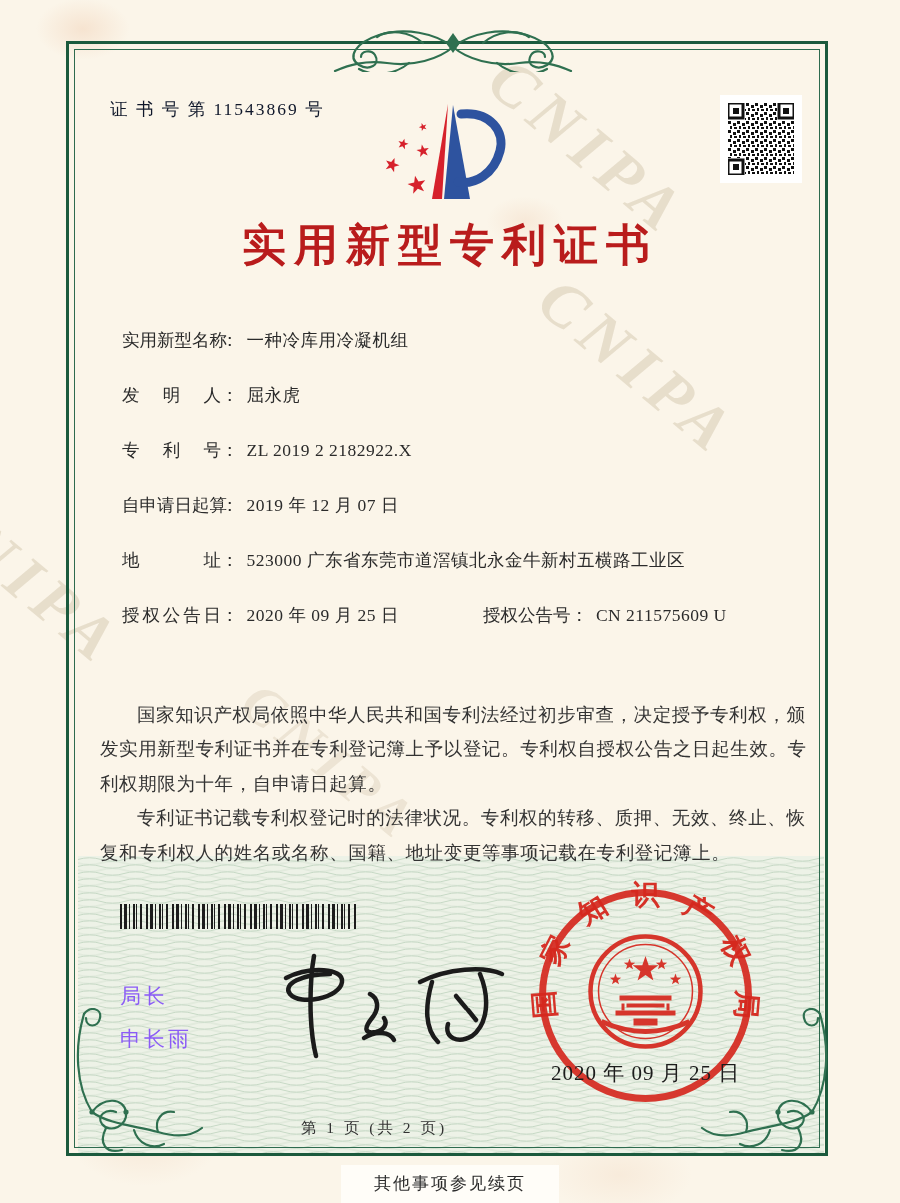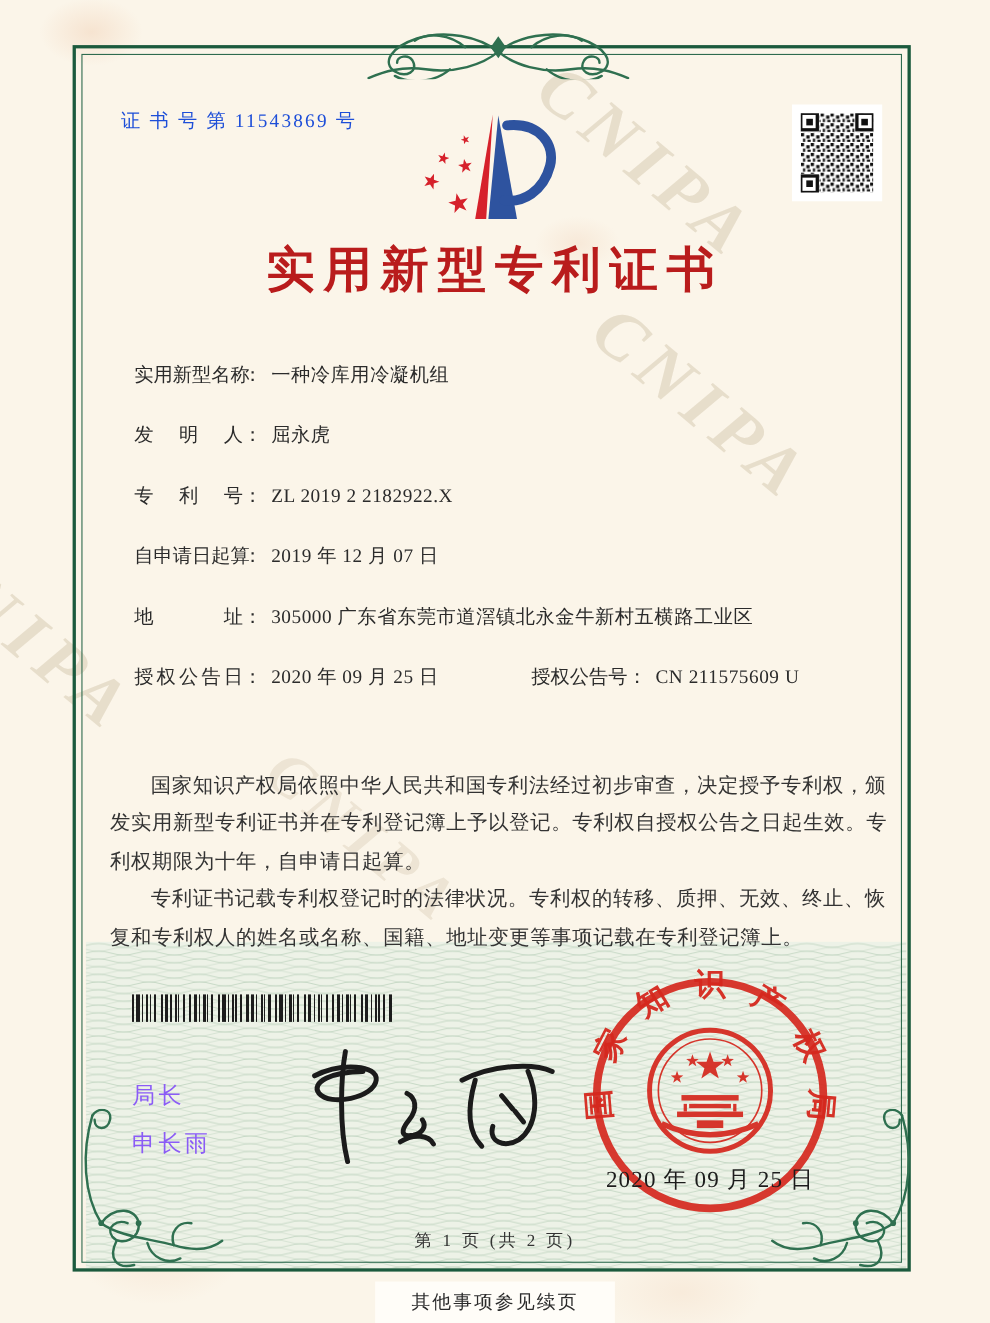--- a/index.html
+++ b/index.html
@@ -33,21 +33,21 @@
   .wm{
     position:absolute;font-style:italic;font-weight:bold;
     color:rgba(186,168,136,.30);letter-spacing:9px;
     transform:rotate(40deg);white-space:nowrap;pointer-events:none;
   }
   .wm1{left:470px;top:110px;font-size:64px;}
   .wm2{left:520px;top:330px;font-size:64px;}
   .wm3{left:-95px;top:540px;font-size:64px;}
   .wm4{left:225px;top:730px;font-size:56px;color:rgba(186,168,136,.22);}
   
-  .cert-no{left:110px;top:97px;font-size:17.5px;letter-spacing:2px;color:#1d4ed8;}
+  .cert-no{left:110px;top:97px;font-size:17.5px;letter-spacing:2px;color:#0f172a;}
   .logo{left:375px;top:92px;}
   .qr-box{left:720px;top:95px;width:82px;height:88px;background:#fff;}
   .qr-box svg{position:absolute;left:8px;top:8px;}
   .doc-title{
     left:0;top:216px;width:900px;text-align:center;
     font-size:44px;font-weight:bold;letter-spacing:8px;color:#b91c1c;
   }
   
   .fields{left:122px;top:328px;width:700px;}
   .frow{height:55px;font-size:17.5px;white-space:nowrap;}
@@ -77,21 +77,21 @@
       #1c1c1c 20px 22px, rgba(0,0,0,0) 22px 26px);
   }
   
   .signer{left:120px;top:982px;font-family:"Liberation Sans","DejaVu Sans",sans-serif;
     font-size:21px;color:#8b5cf6;}
   .signer div{margin-bottom:15px;letter-spacing:3px;}
   .signature{left:252px;top:938px;}
   
   .seal{left:528px;top:878px;}
   
-  .page-number{left:0;top:1118px;width:900px;text-align:center;
+  .page-number{left:0;top:1118px;width:748px;text-align:center;
     font-size:15.5px;letter-spacing:3px;color:#333;}
   .footer-box{
     left:341px;top:1165px;width:218px;height:38px;background:#fffdf8;
     text-align:center;line-height:38px;font-size:17px;color:#2b2b2b;letter-spacing:2px;
   }
   
   .orn-top{left:318px;top:10px;}
   .orn-bl{left:58px;top:1008px;}
   .orn-br{left:696px;top:1008px;transform:scaleX(-1);}
 </style>
@@ -217,21 +217,21 @@
   <div class="frow">
     <span class="flabel">发明人</span><span class="fcolon">：</span><span class="fval">屈永虎</span>
   </div>
   <div class="frow">
     <span class="flabel">专利号</span><span class="fcolon">：</span><span class="fval">ZL 2019 2 2182922.X</span>
   </div>
   <div class="frow">
     <span class="flabel">自申请日起算</span><span class="fcolon">：</span><span class="fval">2019 年 12 月 07 日</span>
   </div>
   <div class="frow">
-    <span class="flabel">地址</span><span class="fcolon">：</span><span class="fval">305000 广东省东莞市道滘镇北永金牛新村五横路工业区</span>
+    <span class="flabel">地址</span><span class="fcolon">：</span><span class="fval">523000 广东省东莞市道滘镇北永金牛新村五横路工业区</span>
   </div>
   <div class="frow">
     <span class="flabel">授权公告日</span><span class="fcolon">：</span><span class="fval">2020 年 09 月 25 日</span><span class="fpair2"><span>授权公告号</span><span class="fcolon">：</span><span class="fval">CN 211575609 U</span></span>
   </div>
 </div>
 
 <div class="abs body-text">
   <p>国家知识产权局依照中华人民共和国专利法经过初步审查，决定授予专利权，颁发实用新型专利证书并在专利登记簿上予以登记。专利权自授权公告之日起生效。专利权期限为十年，自申请日起算。</p>
   <p>专利证书记载专利权登记时的法律状况。专利权的转移、质押、无效、终止、恢复和专利权人的姓名或名称、国籍、地址变更等事项记载在专利登记簿上。</p>
 </div>

